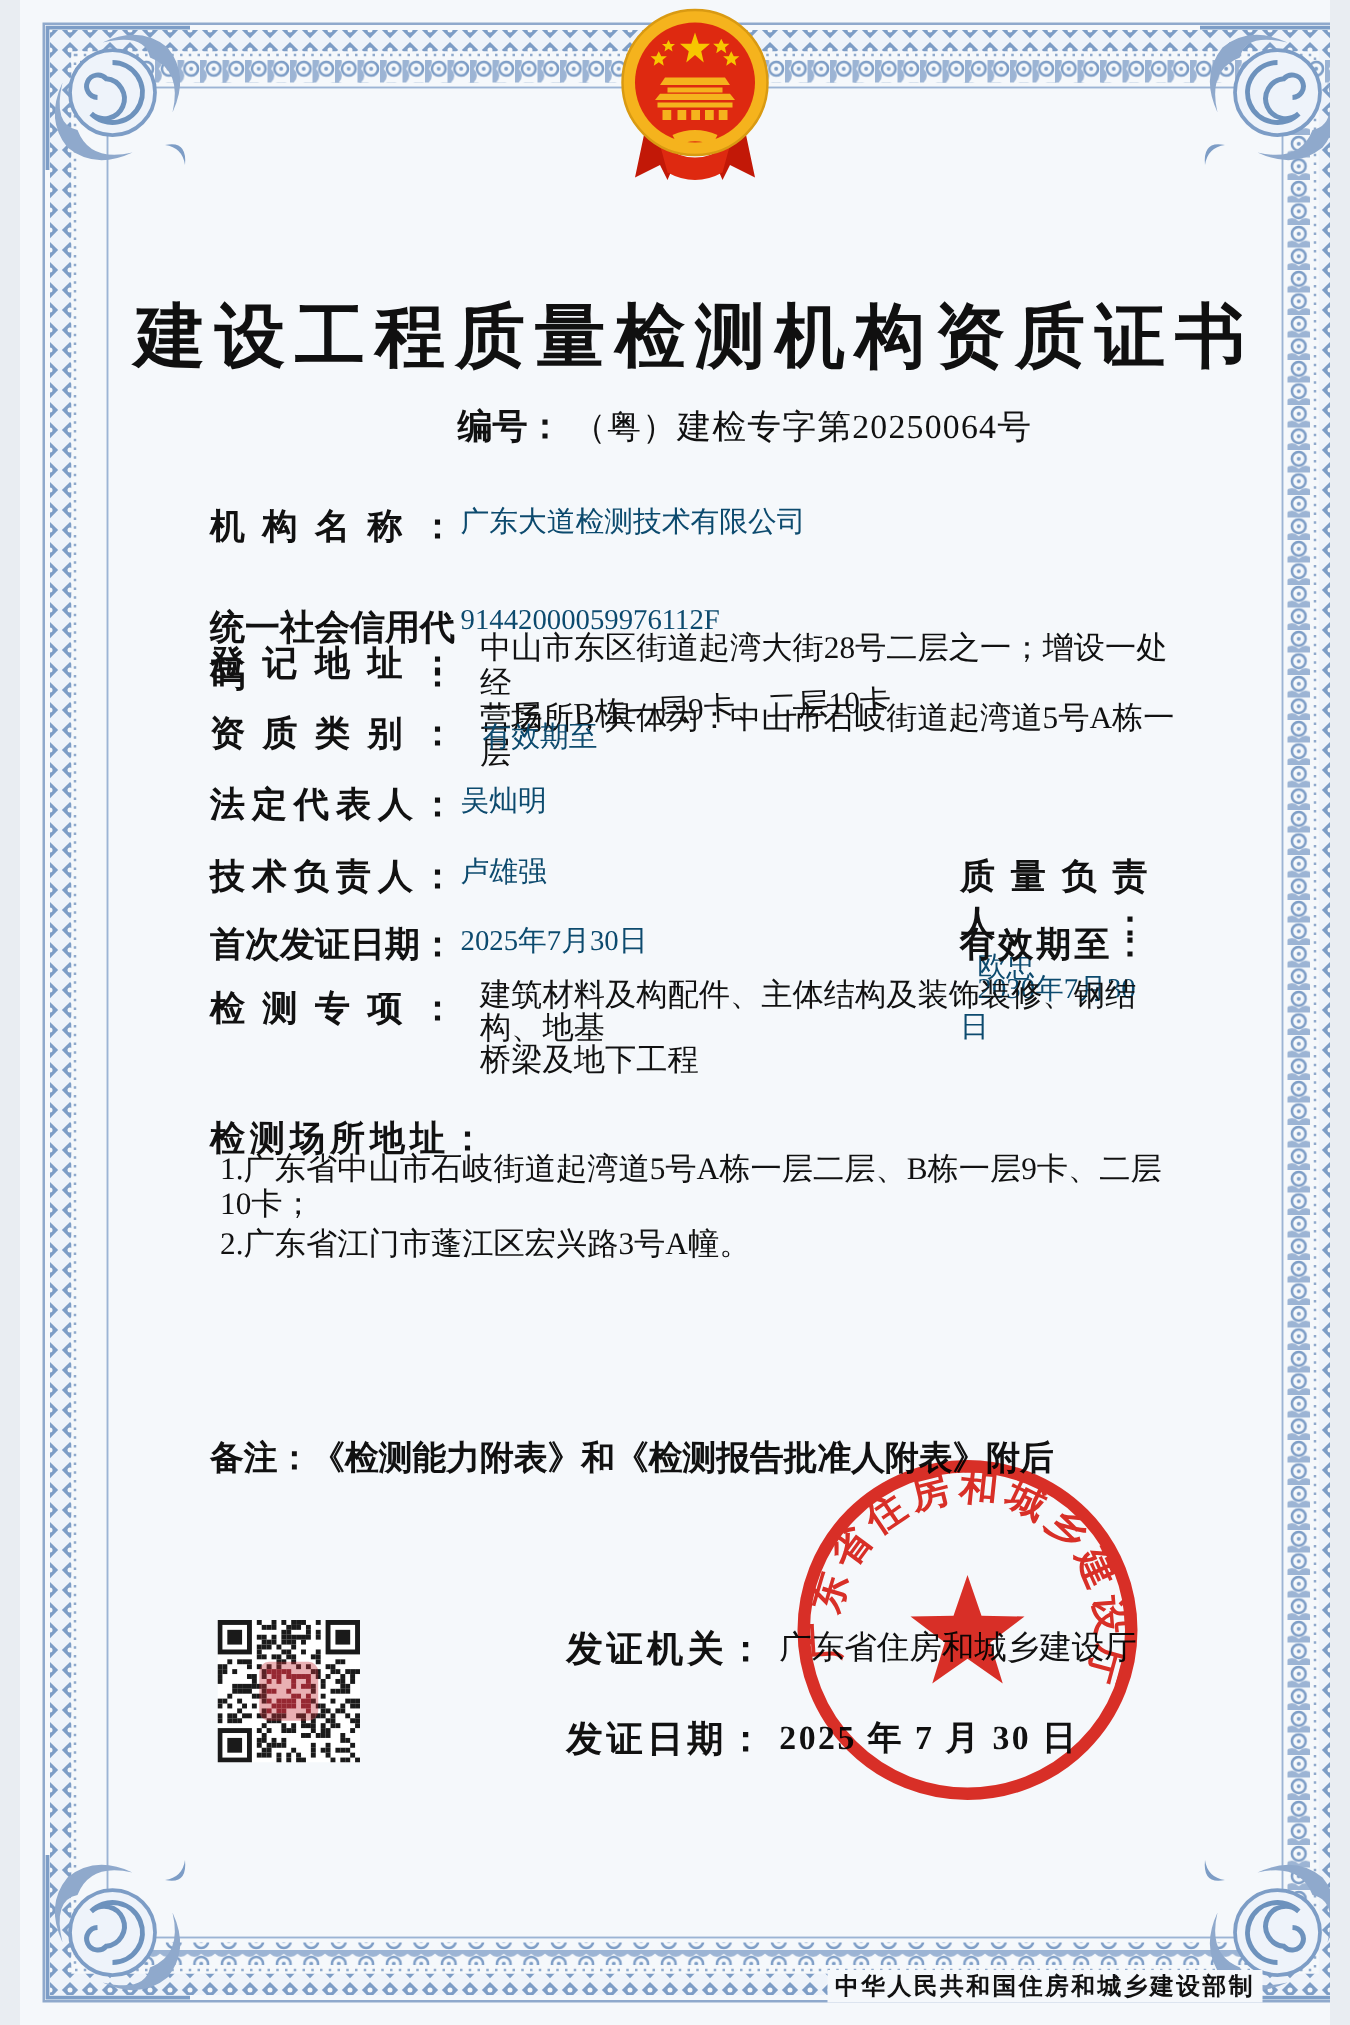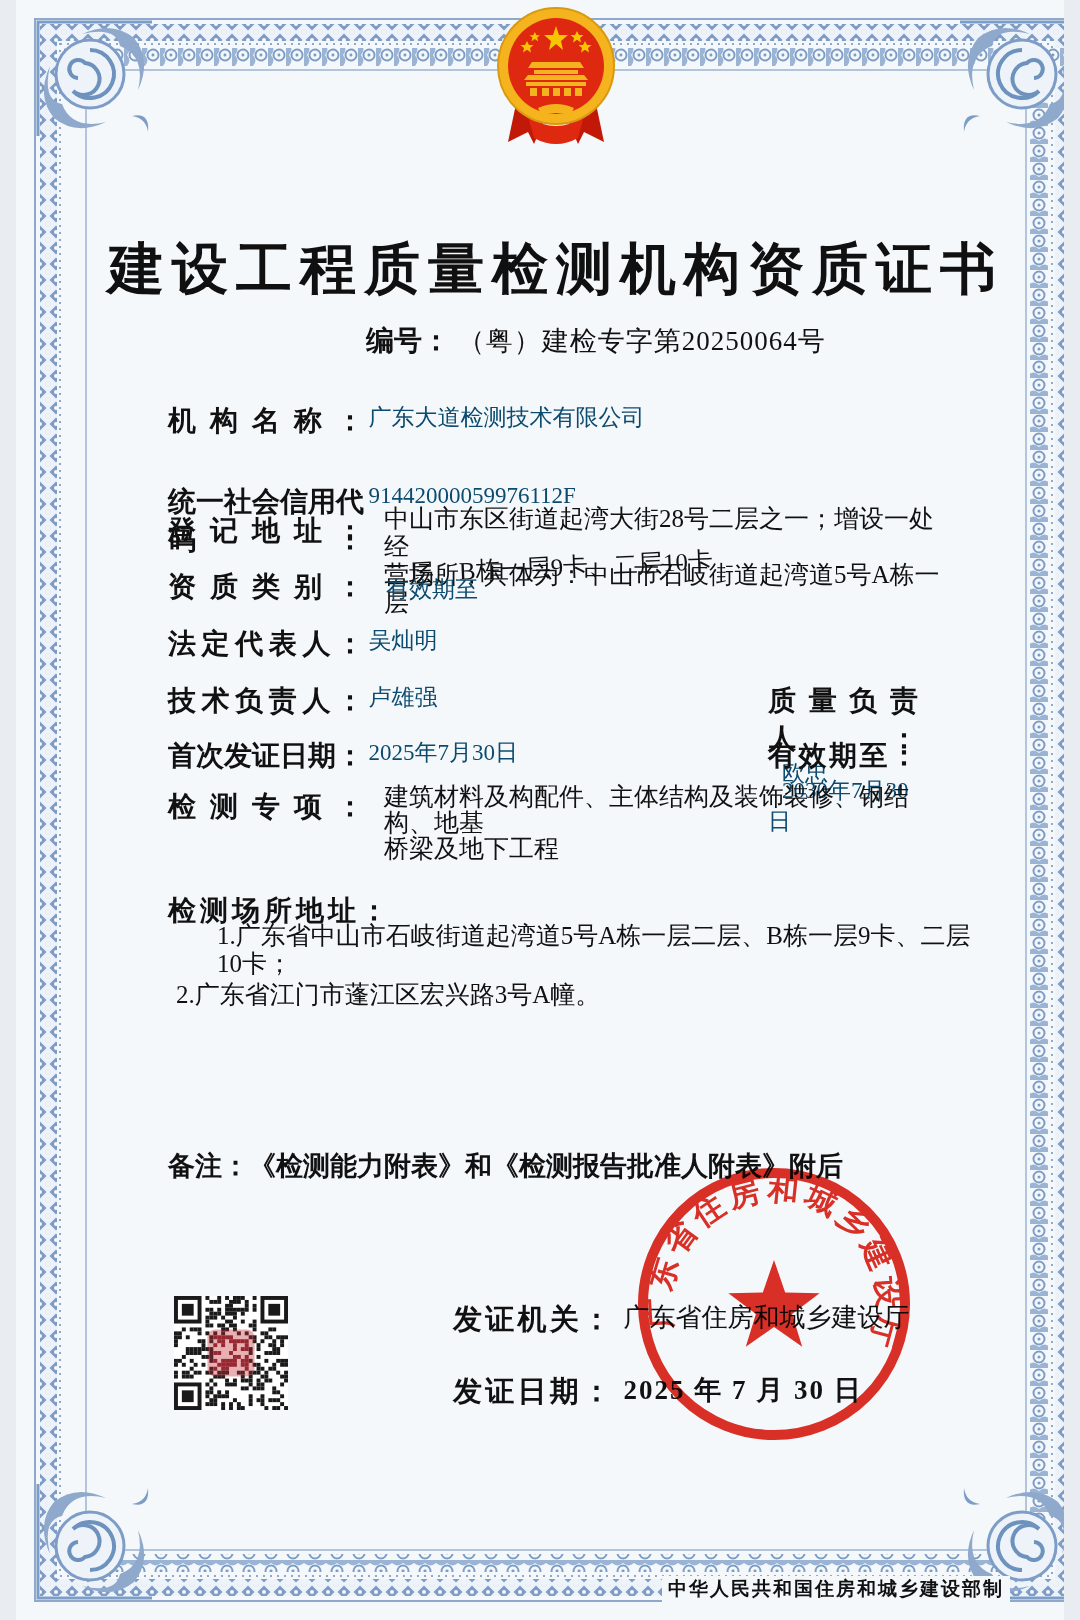--- a/index.html
+++ b/index.html
@@ -44,21 +44,21 @@
   .r-legal{top:625px;}
   .r-tech{top:682px;}
   .col2{position:absolute;left:600px;top:0;}
   .col2 .fvalue{margin-left:14px;}
   .r-dates{top:737px;}
   .r-spec-label{top:788px;}
   .spec-lines{position:absolute;left:368px;top:784px;width:570px;}
   .spec-line{font-family:"Liberation Serif","DejaVu Serif",serif;font-size:25px;display:block;line-height:26px;}
   .sites-heading{position:absolute;left:152px;top:892px;font-size:28px;font-weight:700;letter-spacing:4px;}
   .site-item1{position:absolute;left:160px;top:922px;width:760px;
-    font-family:"Liberation Serif","DejaVu Serif",serif;font-size:25px;line-height:28px;margin-left:41px;}
+    font-family:"Liberation Serif","DejaVu Serif",serif;font-size:25px;line-height:28px;}
   .site-item2{position:absolute;left:160px;top:978px;width:760px;
     font-family:"Liberation Serif","DejaVu Serif",serif;font-size:25px;}
   .remark{position:absolute;left:152px;top:1148px;font-size:27px;font-weight:700;}
   .qr{position:absolute;left:158px;top:1296px;z-index:2;}
   .issuer-row{position:absolute;left:437px;top:1300px;}
   .issuedate-row{position:absolute;left:437px;top:1372px;}
   .i-label{display:inline-block;width:158px;text-align:justify;text-align-last:justify;
     font-weight:700;font-size:29px;vertical-align:top;}
   .i-value{font-family:"Liberation Serif","DejaVu Serif",serif;font-size:26px;margin-left:8px;}
   .i-date{font-family:"Liberation Serif","DejaVu Serif",serif;font-size:27px;font-weight:700;letter-spacing:2px;margin-left:8px;}

